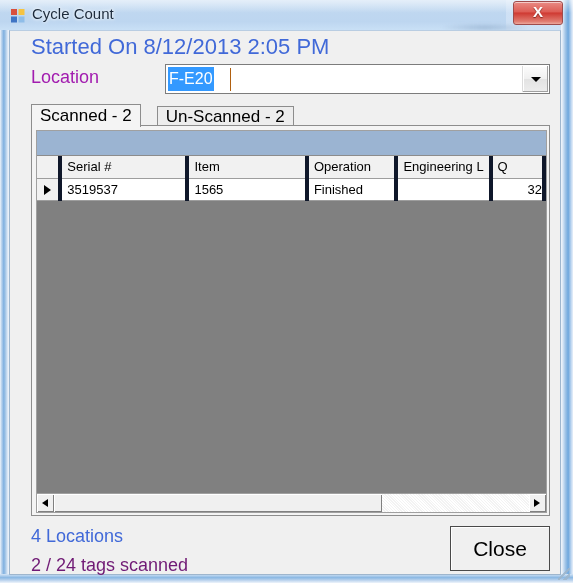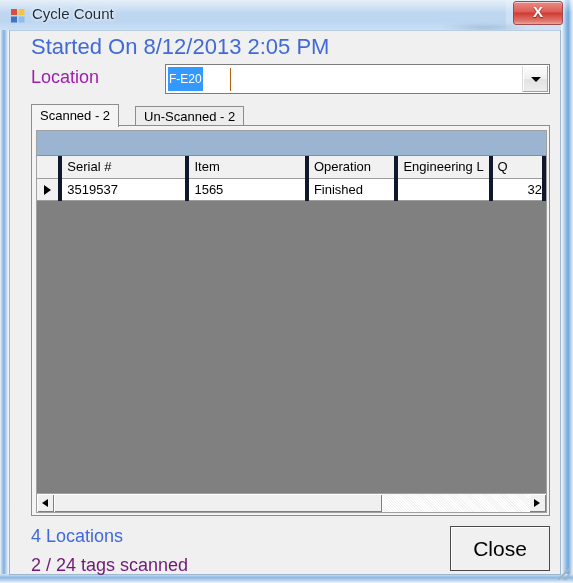--- a/index.html
+++ b/index.html
@@ -141,21 +141,21 @@
     background: #ffffff;
     border: 1px solid #7c7c7c;
     box-sizing: border-box;
   }
   .combo-value {
     position: absolute;
     left: 2px; top: 2px;
     height: 24px;
     line-height: 24px;
     padding: 0 1px;
-    font-size: 12px;
+    font-size: 16px;
     color: #ffffff;
     background: #3399ff;
     white-space: nowrap;
   }
   .combo-caret {
     position: absolute;
     left: 64px; top: 3px;
     width: 1px; height: 23px;
     background: #b06010;
   }
@@ -183,21 +183,21 @@
     left: 21px; top: 73px;
     height: 22px;
     font-size: 0;
   }
   .tab {
     display: inline-block;
     height: 21px;
     line-height: 20px;
     padding: 0 8px;
     font-family: "Liberation Sans", sans-serif;
-    font-size: 13px;
+    font-size: 17px;
     color: #000000;
     background: #f0f0f0;
     border: 1px solid #8d8d8d;
     border-bottom: none;
     box-sizing: border-box;
     vertical-align: bottom;
     cursor: pointer;
     white-space: nowrap;
   }
   .tab.active {

